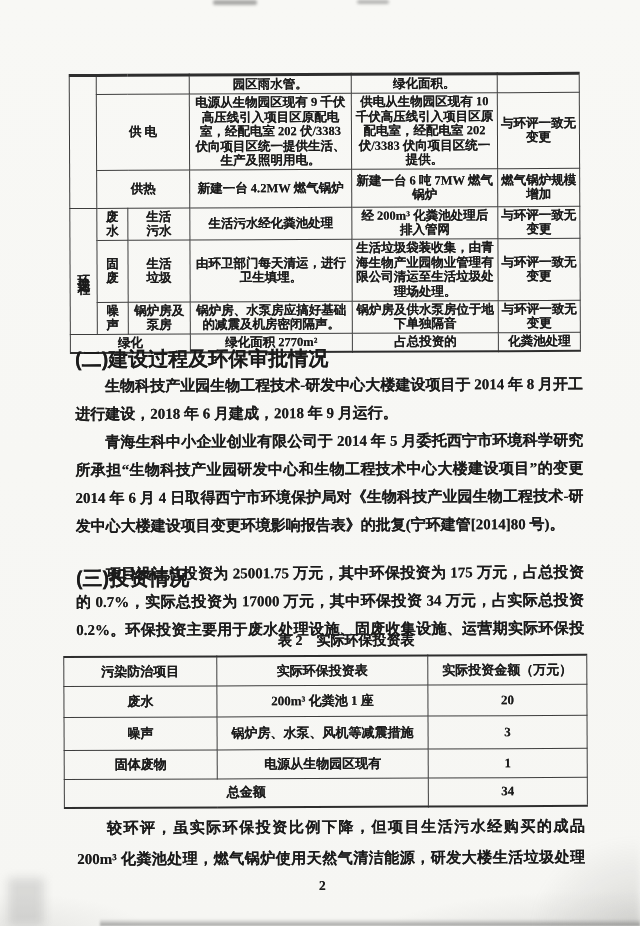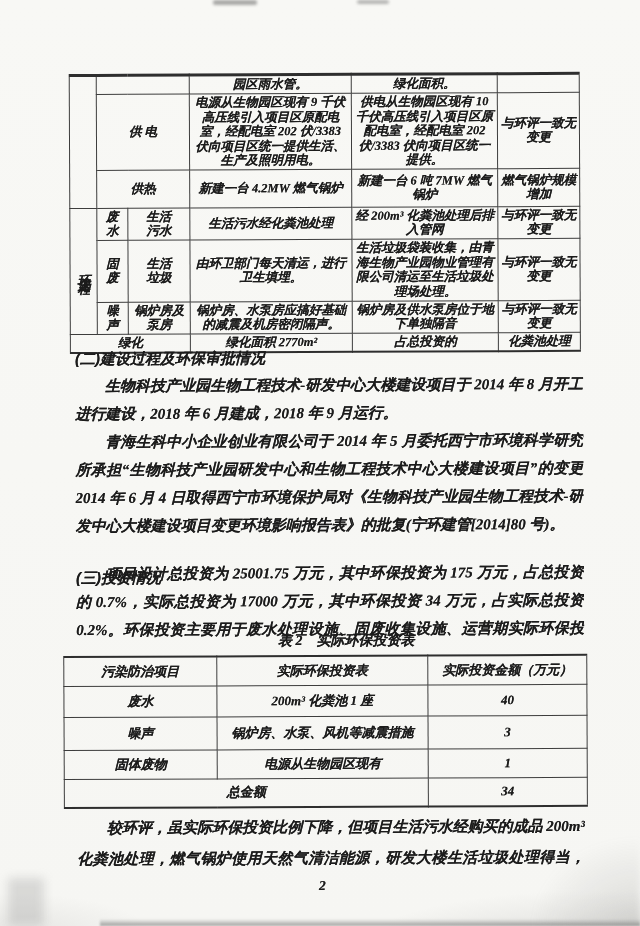--- a/index.html
+++ b/index.html
@@ -12,40 +12,40 @@
   }
   .page{
     position:relative;width:640px;height:926px;
     background:
       radial-gradient(ellipse 340px 90px at 92% 103%, rgba(120,120,118,.22), transparent 70%),
       radial-gradient(ellipse 200px 60px at 2% 101%, rgba(130,130,128,.15), transparent 70%),
       linear-gradient(#f8f8f5,#f6f6f3);
     overflow:hidden;
   }
   .skew{position:absolute;left:0;top:0;width:640px;height:926px;transform:rotate(-0.25deg);transform-origin:50% 40%;}
-  .scan-ink{text-shadow:0 0 .5px rgba(35,35,35,.85);font-style:italic;}
+  .scan-ink{text-shadow:0 0 .5px rgba(35,35,35,.85);}
 
   
   table{border-collapse:collapse;table-layout:fixed;}
   .t1{
     position:absolute;left:70px;top:73px;width:510px;
     font-size:12.5px;line-height:14.5px;font-weight:600;
     border:1.5px solid #383838;border-top:3px solid #2e2e2e;border-bottom:2px solid #2e2e2e;
   }
   .t1 td{
     border:1px solid #3d3d3d;text-align:center;vertical-align:middle;
     padding:1px 3px;white-space:pre-line;overflow:hidden;
   }
   .t1 tr.r1{height:19px;} .t1 tr.r2{height:73px;} .t1 tr.r3{height:38px;}
   .t1 tr.r4{height:31px;} .t1 tr.r5{height:62px;} .t1 tr.r6{height:30px;} .t1 tr.r7{height:19px;}
   .vertical{writing-mode:vertical-lr;text-orientation:upright;letter-spacing:3px;margin:0 auto;font-weight:600;}
 
   
   .abs{position:absolute;}
-  .h-sec{font-family:"Liberation Sans", sans-serif;font-weight:700;font-size:15px;line-height:18px;}
+  .h-sec{font-family:"Liberation Sans", sans-serif;font-weight:700;font-size:20px;line-height:18px;}
   .para{width:508px;font-size:15px;line-height:28px;font-weight:600;text-align:justify;margin:0;overflow:hidden;}
   .indent{text-indent:2em;}
   .caption{width:508px;text-align:center;padding-left:16px;font-weight:700;font-size:14px;}
 
   
   .t2{
     position:absolute;left:62px;top:655px;width:523px;
     font-size:13px;line-height:16px;font-weight:600;
     border:1.5px solid #383838;border-top:2.5px solid #2e2e2e;border-bottom:2.5px solid #2e2e2e;
   }
@@ -158,21 +158,21 @@
       </colgroup>
       <tbody>
           <tr class="h">
         <td>污染防治项目</td>
         <td>实际环保投资表</td>
         <td>实际投资金额（万元）</td>
       </tr>
       <tr class="b1">
         <td>废水</td>
         <td>200m³ 化粪池 1 座</td>
-        <td>40</td>
+        <td>20</td>
       </tr>
       <tr class="b2">
         <td>噪声</td>
         <td>锅炉房、水泵、风机等减震措施</td>
         <td>3</td>
       </tr>
       <tr class="b3">
         <td>固体废物</td>
         <td>电源从生物园区现有</td>
         <td>1</td>

